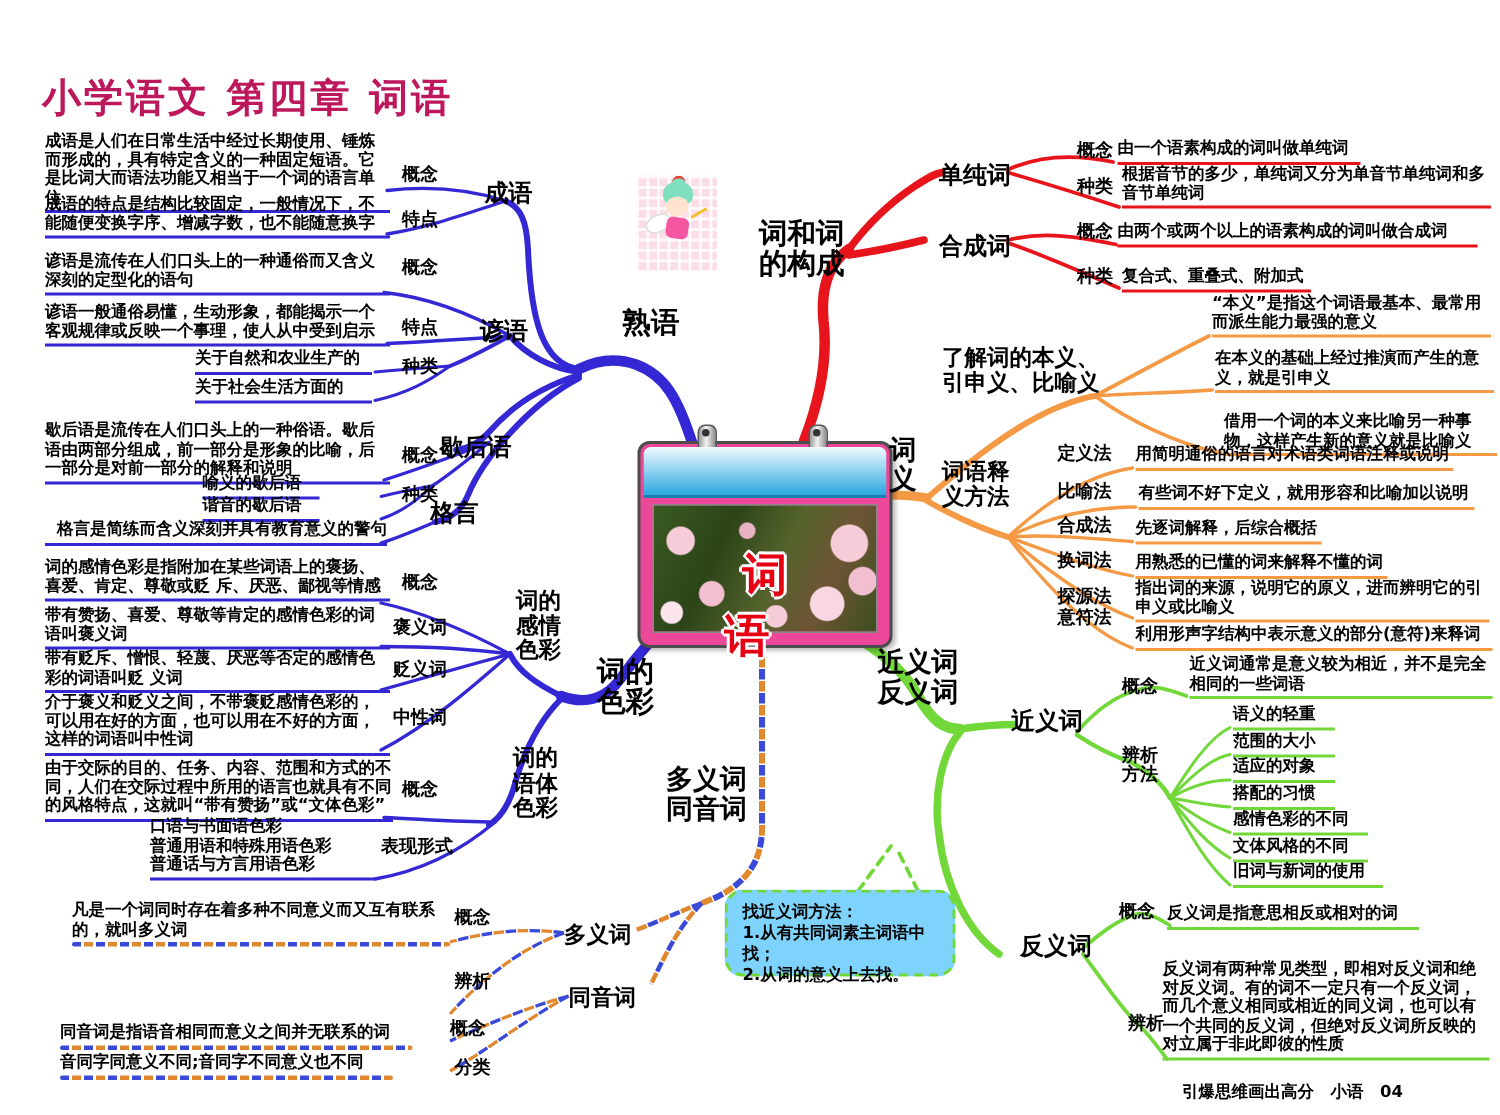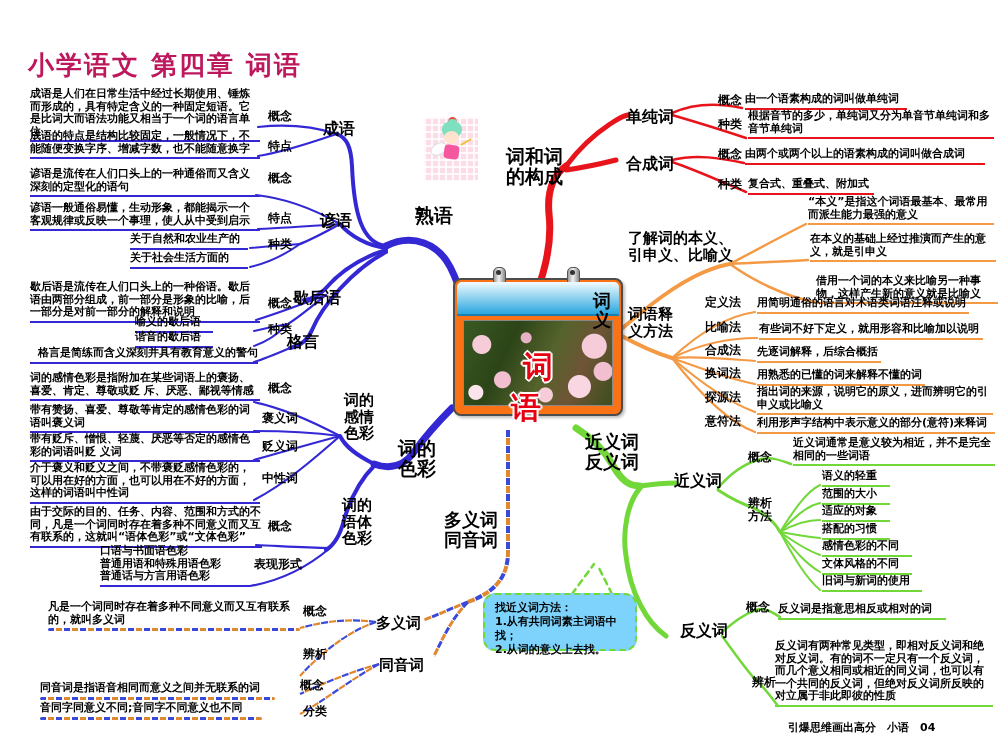--- a/index.html
+++ b/index.html
@@ -15,21 +15,21 @@
   .ug{border-bottom:2.5px solid #72d83a;}
   .up{position:absolute;}
   .up::after{content:"";position:absolute;left:0;right:0;bottom:-3px;height:3px;border-radius:2px;
     background:repeating-linear-gradient(90deg,#3a49d8 0 6px,#fff 6px 8px,#e08830 8px 14px,#fff 14px 16px);}
   .key{position:absolute;font-size:12px;font-weight:bold;line-height:13px;color:#000;white-space:pre-line;}
   .bl{position:absolute;font-size:16px;font-weight:bold;line-height:17px;color:#000;white-space:pre-line;}
   .bl2{position:absolute;font-size:15px;font-weight:bold;line-height:16.5px;color:#000;white-space:pre-line;}
   .ml{position:absolute;font-size:19px;font-weight:bold;line-height:20px;color:#000;white-space:pre-line;}
   .footer{position:absolute;left:788px;top:720px;font-size:11px;font-weight:bold;color:#000;}
   
-  .calendar{position:absolute;left:425px;top:278px;width:166px;height:134px;border:2.5px solid #4c4c4c;border-radius:8px;background:#f97316;box-shadow:2px 2px 3px rgba(0,0,0,.25);margin-left:28px;}
+  .calendar{position:absolute;left:425px;top:294px;width:166px;height:134px;border:2.5px solid #4c4c4c;border-radius:8px;background:#ec4899;box-shadow:2px 2px 3px rgba(0,0,0,.25);}
   .cal-top{position:absolute;left:2px;top:2px;right:2px;height:32px;border-radius:5px 5px 0 0;
     background:linear-gradient(#f2fbff 0%,#bfe6f7 25%,#2aa7e0 100%);border-bottom:2px solid #1d7fb0;}
   .ring{position:absolute;top:-13px;width:11px;height:24px;border-radius:5px;
     background:linear-gradient(90deg,#9a9a9a,#f2f2f2 45%,#8a8a8a);border:1px solid #555;}
   .ring::after{content:"";position:absolute;left:2px;top:2px;width:5px;height:5px;border-radius:50%;background:#333;}
   .r1{left:38px;} .r2{left:112px;}
   .cal-photo{position:absolute;left:8px;top:40px;right:8px;bottom:8px;border:1px solid #888;
     background:
       radial-gradient(circle at 12% 28%, #f6ccd8 0 9px, rgba(246,204,216,0) 10px),
       radial-gradient(circle at 26% 70%, #f2bfd0 0 8px, rgba(242,191,208,0) 9px),
@@ -217,21 +217,21 @@
 <div class="ln ub" style="left:30px;top:404px;width:230px;">带有赞扬、喜爱、尊敬等肯定的感情色彩的词语叫褒义词</div>
 <div class="key" style="left:262px;top:440px;">贬义词</div>
 <div class="ln ub" style="left:30px;top:433px;width:230px;">带有贬斥、憎恨、轻蔑、厌恶等否定的感情色彩的词语叫贬 义词</div>
 <div class="key" style="left:262px;top:472px;">中性词</div>
 <div class="ln ub" style="left:30px;top:462px;width:230px;">介于褒义和贬义之间，不带褒贬感情色彩的，可以用在好的方面，也可以用在不好的方面，这样的词语叫中性词</div>
 
 <div class="bl2" style="left:342px;top:497px;">词的
 语体
 色彩</div>
 <div class="key" style="left:268px;top:520px;">概念</div>
-<div class="ln ub" style="left:30px;top:506px;width:232px;">由于交际的目的、任务、内容、范围和方式的不同，凡是一个词同时存在着多种不同意义而又互有联系的，这就叫“语体色彩”或“文体色彩”</div>
+<div class="ln ub" style="left:30px;top:506px;width:232px;">由于交际的目的、任务、内容、范围和方式的不同，人们在交际过程中所用的语言也就具有不同的风格特点，这就叫“带有赞扬”或“文体色彩”</div>
 <div class="key" style="left:254px;top:558px;">表现形式</div>
 <div class="ln ub pre" style="left:100px;top:545px;width:150px;">口语与书面语色彩
 普通用语和特殊用语色彩
 普通话与方言用语色彩</div>
 
 <div class="ml" style="left:444px;top:510px;font-size:18px;">多义词
 同音词</div>
 <div class="bl" style="left:376px;top:615px;font-size:15px;">多义词</div>
 <div class="key" style="left:303px;top:605px;">概念</div>
 <div class="ln up" style="left:48px;top:601px;width:252px;">凡是一个词同时存在着多种不同意义而又互有联系的，就叫多义词</div>
@@ -267,21 +267,21 @@
 <div class="key" style="left:705px;top:296px;">定义法</div>
 <div class="ln uo" style="left:757px;top:297px;width:212px;">用简明通俗的语言对术语类词语注释或说明</div>
 <div class="key" style="left:705px;top:321px;">比喻法</div>
 <div class="ln uo" style="left:759px;top:323px;width:224px;">有些词不好下定义，就用形容和比喻加以说明</div>
 <div class="key" style="left:705px;top:344px;">合成法</div>
 <div class="ln uo" style="left:757px;top:346px;width:124px;">先逐词解释，后综合概括</div>
 <div class="key" style="left:705px;top:367px;">换词法</div>
 <div class="ln uo" style="left:757px;top:369px;width:168px;">用熟悉的已懂的词来解释不懂的词</div>
 <div class="key" style="left:705px;top:391px;">探源法</div>
 <div class="ln uo" style="left:757px;top:386px;width:236px;">指出词的来源，说明它的原义，进而辨明它的引申义或比喻义</div>
-<div class="key" style="left:705px;top:415px;text-align:center;">意符法</div>
+<div class="key" style="left:705px;top:405px;text-align:center;">意符法</div>
 <div class="ln uo" style="left:757px;top:417px;width:238px;">利用形声字结构中表示意义的部分(意符)来释词</div>
 
 <div class="ml" style="left:585px;top:432px;font-size:18px;">近义词
 反义词</div>
 <div class="bl" style="left:674px;top:472px;">近义词</div>
 <div class="key" style="left:748px;top:451px;">概念</div>
 <div class="ln ug" style="left:793px;top:437px;width:202px;">近义词通常是意义较为相近，并不是完全相同的一些词语</div>
 <div class="key" style="left:748px;top:497px;">辨析
 方法</div>
 <div class="ln ug" style="left:822px;top:470px;width:68px;">语义的轻重</div>

